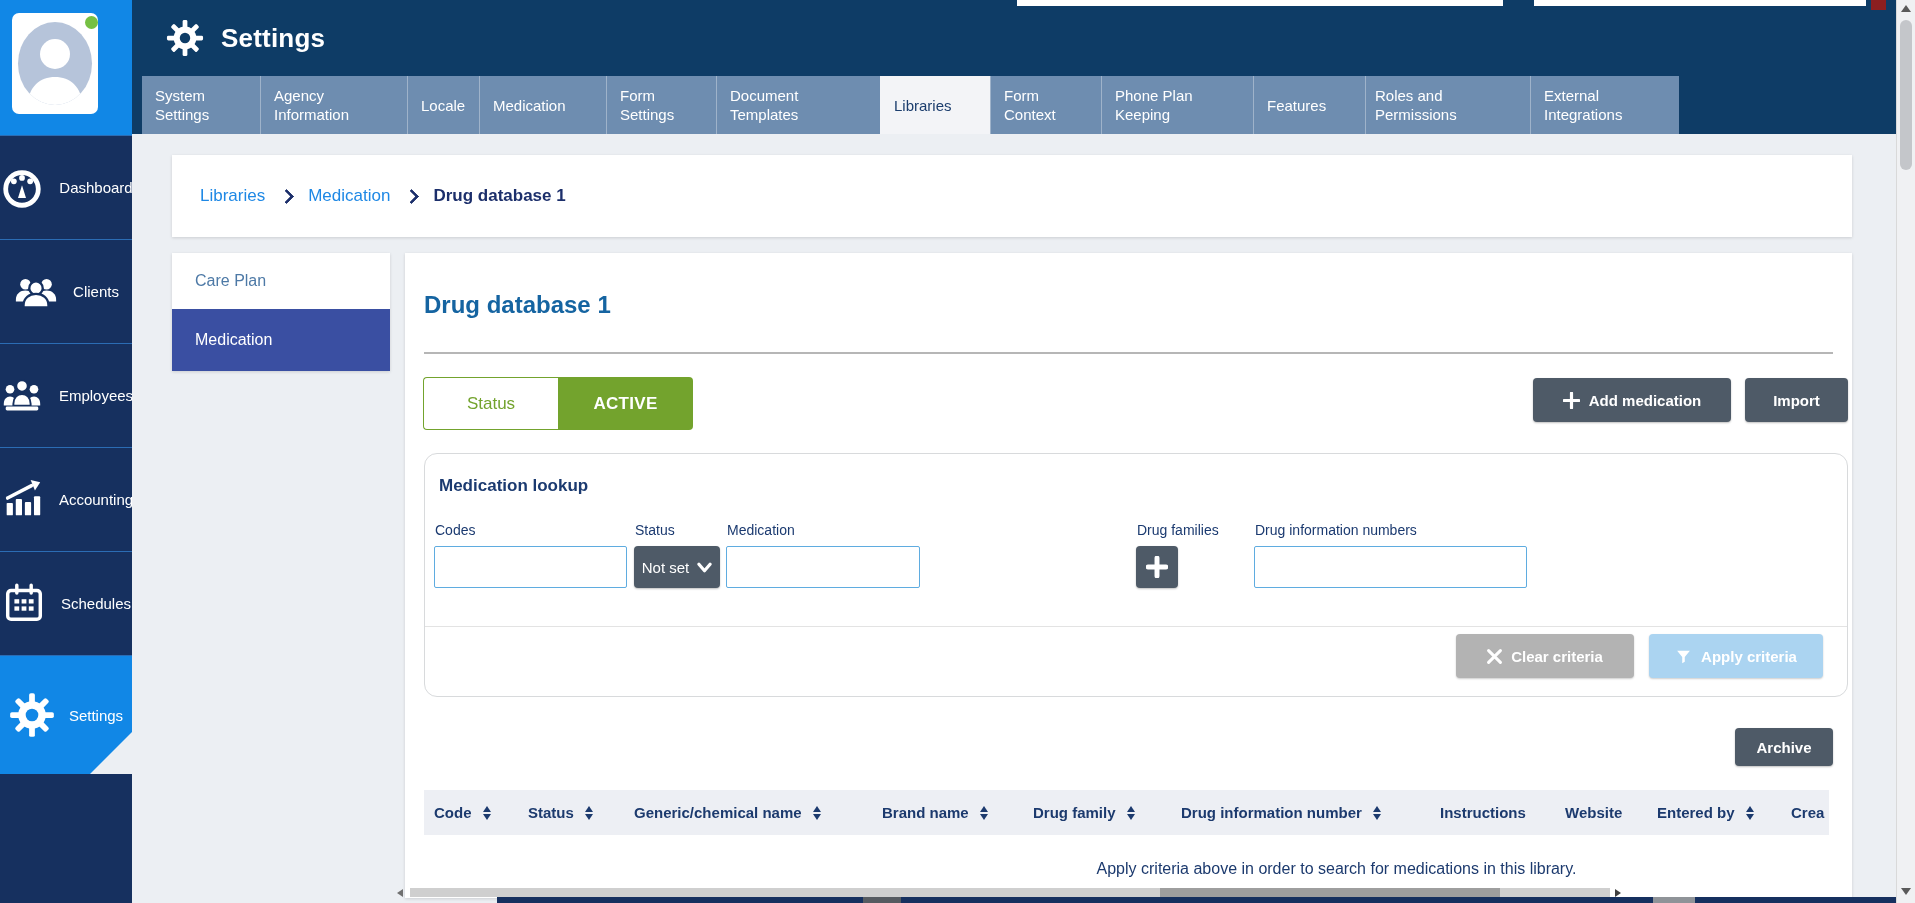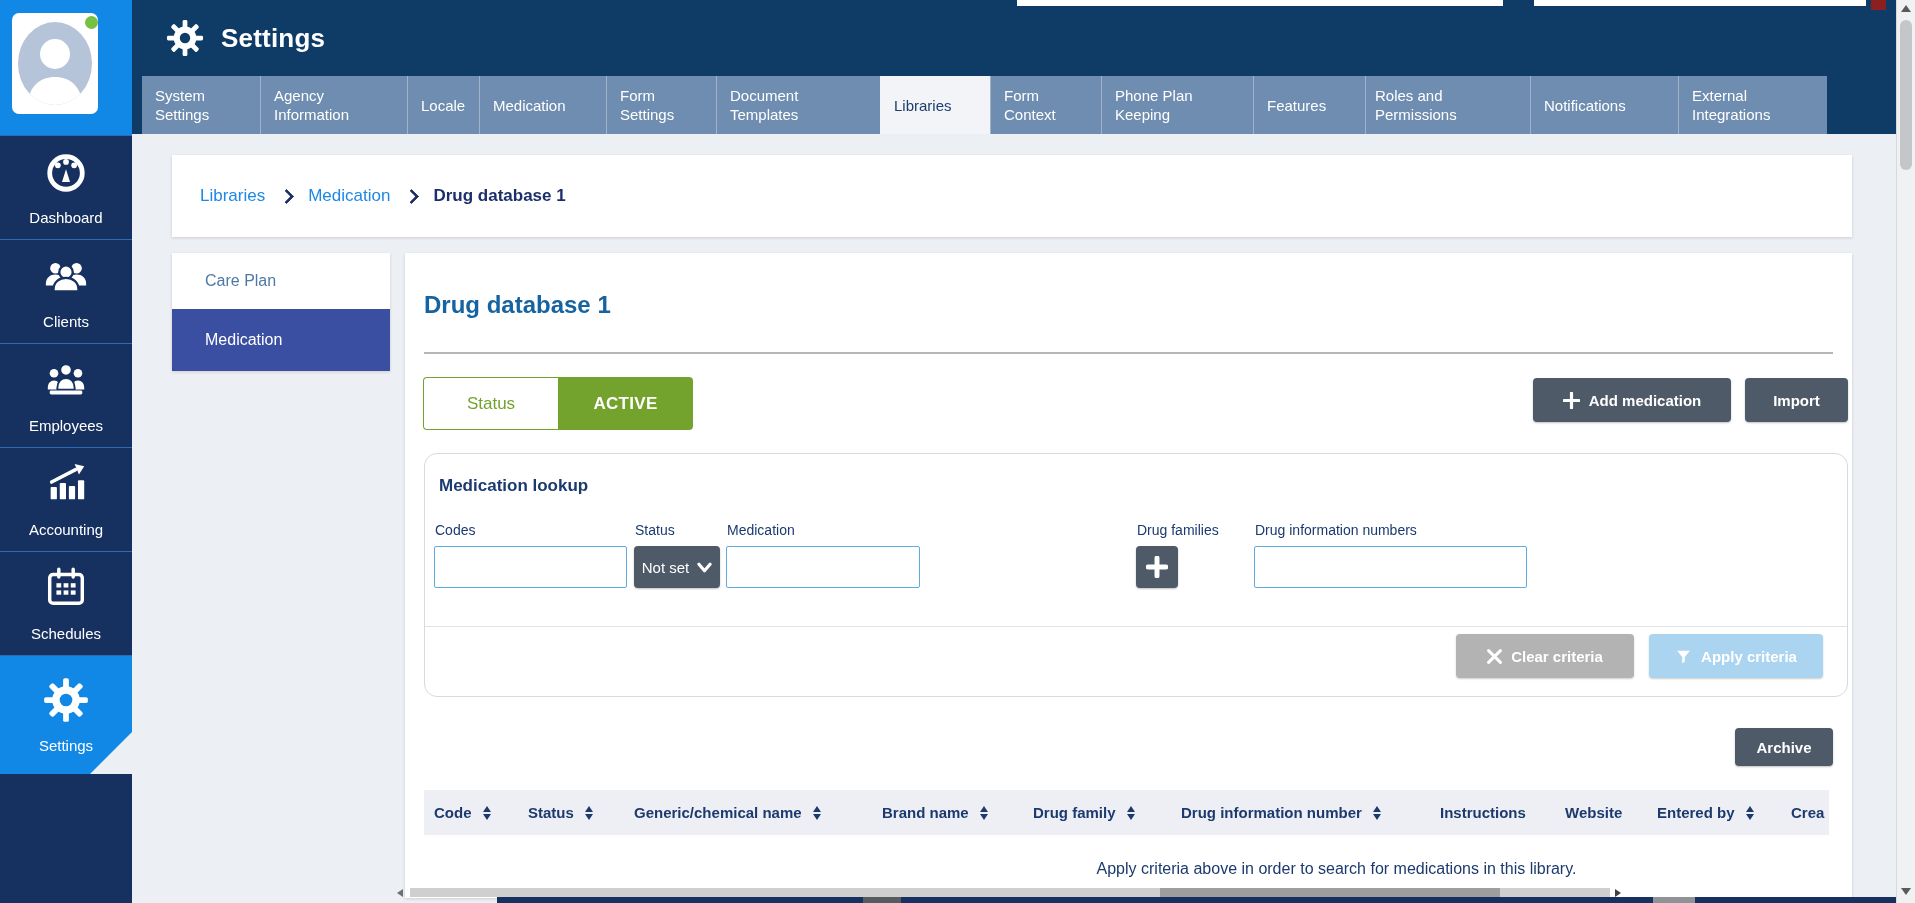--- a/index.html
+++ b/index.html
@@ -20,39 +20,39 @@
   .tab.active{background:#f3f4f7;color:#1c3e6e;border-left-color:#f3f4f7;}
   .tab.active + .tab{border-left-color:#9fb3ca;}
 
   
   .sidebar{position:absolute;left:0;top:0;width:132px;height:903px;background:#16305f;}
   .side-top{position:relative;height:135px;background:#1187e6;}
   .avatar-card{position:absolute;left:12px;top:13px;width:86px;height:101px;background:#fff;border-radius:7px;}
   .avatar-circle{position:absolute;left:6px;top:9px;width:74px;height:83px;border-radius:50%;
                  background:#b6c4da;overflow:hidden;}
   .status-dot{position:absolute;right:0px;top:3px;width:13px;height:13px;border-radius:50%;background:#76c043;}
-  .side-item{position:relative;height:103px;border-top:1px solid #2b6cb4;display:flex;flex-direction:column;
+  .side-item{position:relative;height:103px;border-top:1px solid #2b6cb4;display:flex;
              align-items:center;justify-content:center;gap:14px;color:#fff;cursor:pointer;}
   .side-item .lbl{font-size:15px;}
   .side-item.active{background:#1187e6;height:118px;}
   .wedge{position:absolute;right:0;bottom:0;width:0;height:0;
          border-bottom:42px solid #eceff3;border-left:42px solid transparent;}
 
   
   .crumb-card{position:absolute;left:172px;top:155px;width:1680px;height:82px;background:#fff;
               box-shadow:0 1px 3px rgba(0,0,0,.14);display:flex;align-items:center;padding-left:28px;
               box-sizing:border-box;font-size:17px;gap:13px;}
   .crumb-link{color:#1e88e5;cursor:pointer;}
   .crumb-current{color:#1c2f6b;font-weight:bold;}
   .chev{width:8px;height:8px;border-right:3px solid #1c2f6b;border-bottom:3px solid #1c2f6b;
         transform:rotate(-45deg);border-radius:1px;margin:0 3px;}
 
   
   .subnav{position:absolute;left:172px;top:253px;width:218px;background:#fff;box-shadow:0 1px 3px rgba(0,0,0,.14);}
-  .subnav-item{height:56px;display:flex;align-items:center;padding-left:33px;font-size:16px;color:#4d79a6;cursor:pointer;}
+  .subnav-item{height:56px;display:flex;align-items:center;padding-left:23px;font-size:16px;color:#4d79a6;cursor:pointer;}
   .subnav-item.active{height:62px;background:#3a4fa2;color:#fff;}
 
   
   .main-card{position:absolute;left:405px;top:253px;width:1447px;height:645px;background:#fff;
              box-shadow:0 1px 3px rgba(0,0,0,.14);}
   .page-title{position:absolute;left:19px;top:38px;font-size:24px;font-weight:bold;color:#1564a1;}
   .title-rule{position:absolute;left:19px;top:99px;width:1409px;height:2px;background:#b6b6b6;}
 
   .toggle{position:absolute;left:18px;top:124px;height:53px;display:flex;}
   .tg-status{width:135px;box-sizing:border-box;background:#fff;border:1px solid #73a32d;border-right:none;
@@ -168,23 +168,20 @@
       </div>
       <div class="tab" style="width: 152px;">
         <span>Phone Plan Keeping</span>
       </div>
       <div class="tab" style="width: 112px;">
         <span>Features</span>
       </div>
       <div class="tab" style="width: 165px; padding-left: 9px;">
         <span>Roles and Permissions</span>
       </div>
-      <div class="tab" style="width: 148px;">
-        <span>Notifications</span>
-      </div>
       <div class="tab" style="width: 149px;">
         <span>External Integrations</span>
       </div>
     </div>
 
   <div class="sidebar">
     <div class="side-top">
       <div class="avatar-card">
         <div class="avatar-circle">
           <svg width="74" height="83" viewBox="0 0 74 83">

